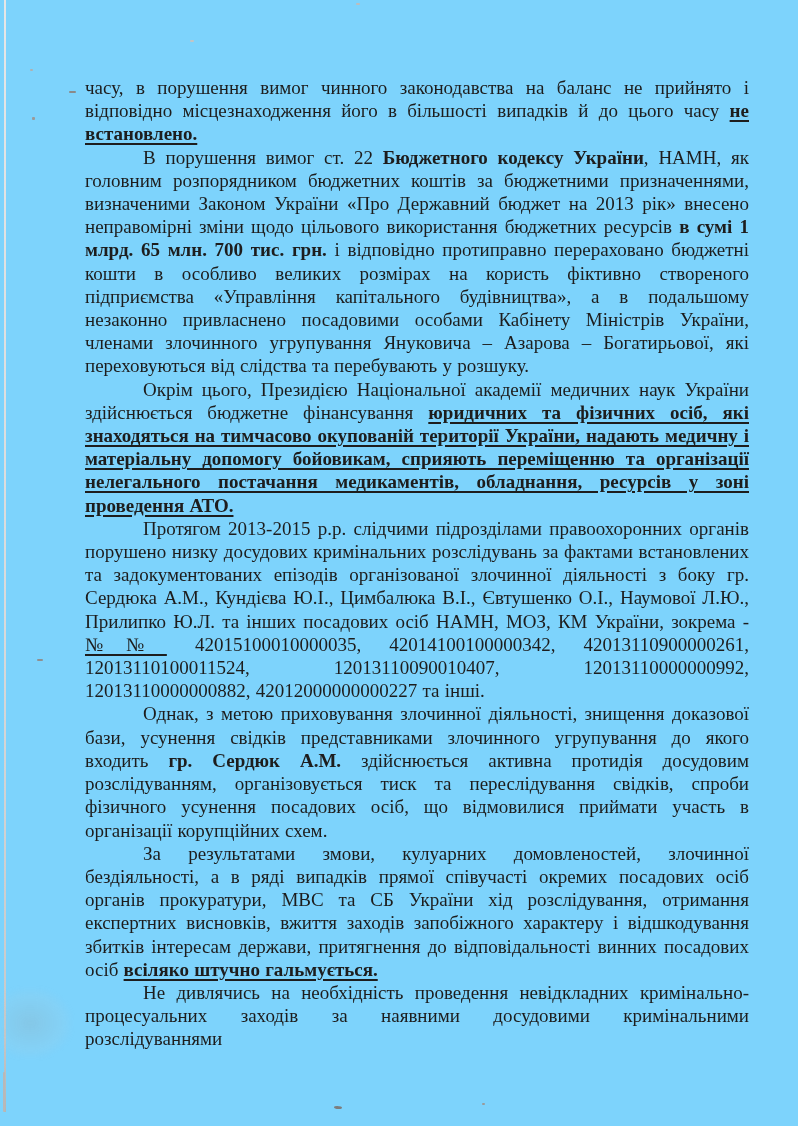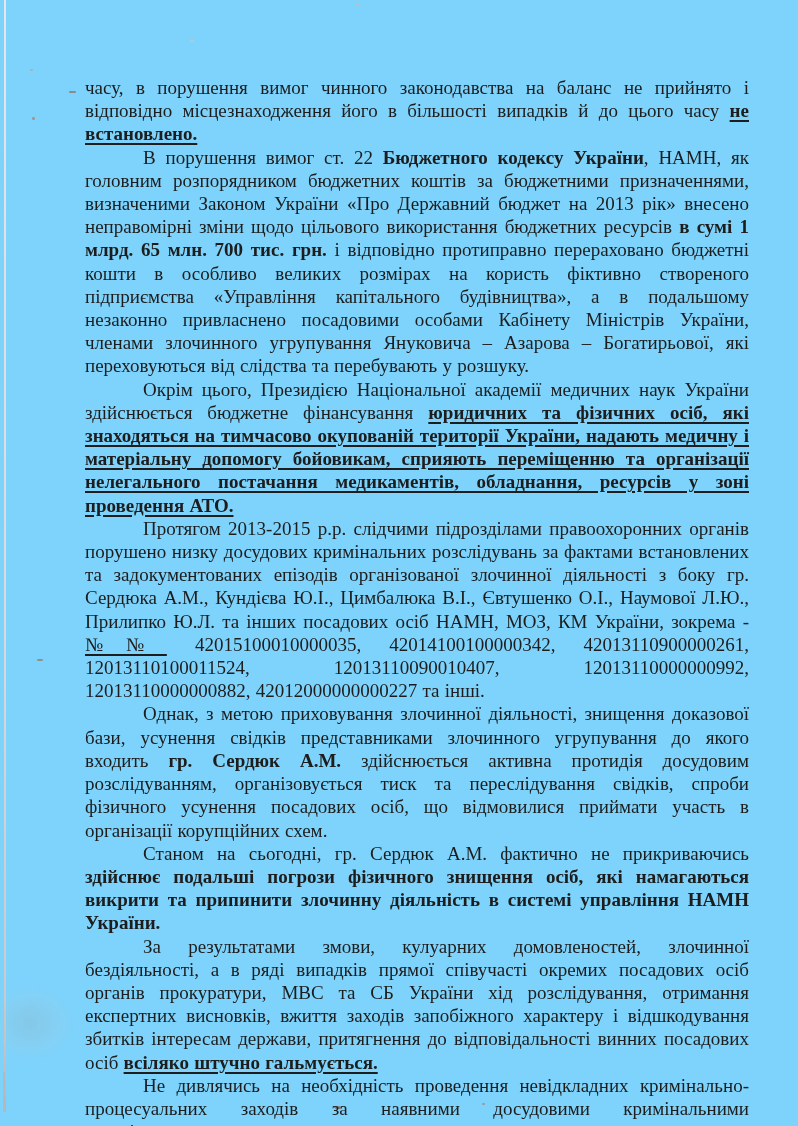--- a/index.html
+++ b/index.html
@@ -84,18 +84,17 @@
   <div class="speck" style="left:334px; top:1106px; width:8px; height:3px; background:#7d7d7d; border-radius:40% 60% 40% 60%;"></div>
   <div class="speck" style="left:482px; top:1103px; width:3px; height:2px; background:#9a9a9a;"></div>
   <div class="speck" style="left:3px;   top:1072px; width:2px; height:40px; background:#b8b8b8;"></div>
 
   <div class="text-block">
       <p class="doc-par"><span class="seg-normal">часу, в порушення вимог чинного законодавства на баланс не прийнято і відповідно місцезнаходження його в більшості випадків й до цього часу </span><span class="seg-bold-underline">не встановлено.</span></p>
       <p class="doc-par indent"><span class="seg-normal">В порушення вимог ст. 22 </span><span class="seg-bold">Бюджетного кодексу України</span><span class="seg-normal">, НАМН, як головним розпорядником бюджетних коштів за бюджетними призначеннями, визначеними Законом України «Про Державний бюджет на 2013 рік» внесено неправомірні зміни щодо цільового використання бюджетних ресурсів </span><span class="seg-bold">в сумі 1 млрд. 65 млн. 700 тис. грн.</span><span class="seg-normal"> і відповідно протиправно перераховано бюджетні кошти в особливо великих розмірах на користь фіктивно створеного підприємства «Управління капітального будівництва», а в подальшому незаконно привласнено посадовими особами Кабінету Міністрів України, членами злочинного угрупування Януковича – Азарова – Богатирьової, які переховуються від слідства та перебувають у розшуку.</span></p>
       <p class="doc-par indent"><span class="seg-normal">Окрім цього, Президією Національної академії медичних наук України здійснюється бюджетне фінансування </span><span class="seg-bold-underline">юридичних та фізичних осіб, які знаходяться на тимчасово окупованій території України, надають медичну і матеріальну допомогу бойовикам, сприяють переміщенню та організації нелегального постачання медикаментів, обладнання, ресурсів у зоні проведення АТО.</span></p>
       <p class="doc-par indent"><span class="seg-normal">Протягом 2013-2015 р.р. слідчими підрозділами правоохоронних органів порушено низку досудових кримінальних розслідувань за фактами встановлених та задокументованих епізодів організованої злочинної діяльності з боку гр. Сердюка А.М., Кундієва Ю.І., Цимбалюка В.І., Євтушенко О.І., Наумової Л.Ю., Прилипко Ю.Л. та інших посадових осіб НАМН, МОЗ, КМ України, зокрема - </span><span class="seg-underline">№№</span><span class="seg-normal"> 42015100010000035, 42014100100000342, 42013110900000261, 12013110100011524, 12013110090010407, 12013110000000992, 12013110000000882, 42012000000000227 та інші.</span></p>
       <p class="doc-par indent"><span class="seg-normal">Однак, з метою приховування злочинної діяльності, знищення доказової бази, усунення свідків представниками злочинного угрупування до якого входить </span><span class="seg-bold">гр. Сердюк А.М.</span><span class="seg-normal"> здійснюється активна протидія досудовим розслідуванням, організовується тиск та переслідування свідків, спроби фізичного усунення посадових осіб, що відмовилися приймати участь в організації корупційних схем.</span></p>
-      <p class="doc-par indent"><span class="seg-normal">Станом на сьогодні, гр. Сердюк А.М. фактично не прикриваючись </span><span class="seg-bold">здійснює подальші погрози фізичного знищення осіб, які намагаються викрити та припинити злочинну діяльність в системі управління НАМН України.</span></p>
       <p class="doc-par indent"><span class="seg-normal">За результатами змови, кулуарних домовленостей, злочинної бездіяльності, а в ряді випадків прямої співучасті окремих посадових осіб органів прокуратури, МВС та СБ України  хід розслідування, отримання експертних висновків, вжиття заходів запобіжного характеру і відшкодування збитків інтересам держави, притягнення до відповідальності винних посадових осіб </span><span class="seg-bold-underline">всіляко штучно гальмується.</span></p>
       <p class="doc-par indent"><span class="seg-normal">Не дивлячись на необхідність проведення невідкладних кримінально-процесуальних заходів за наявними досудовими кримінальними розслідуваннями</span></p>
     </div>
 
 </div>
 
 </body></html>

